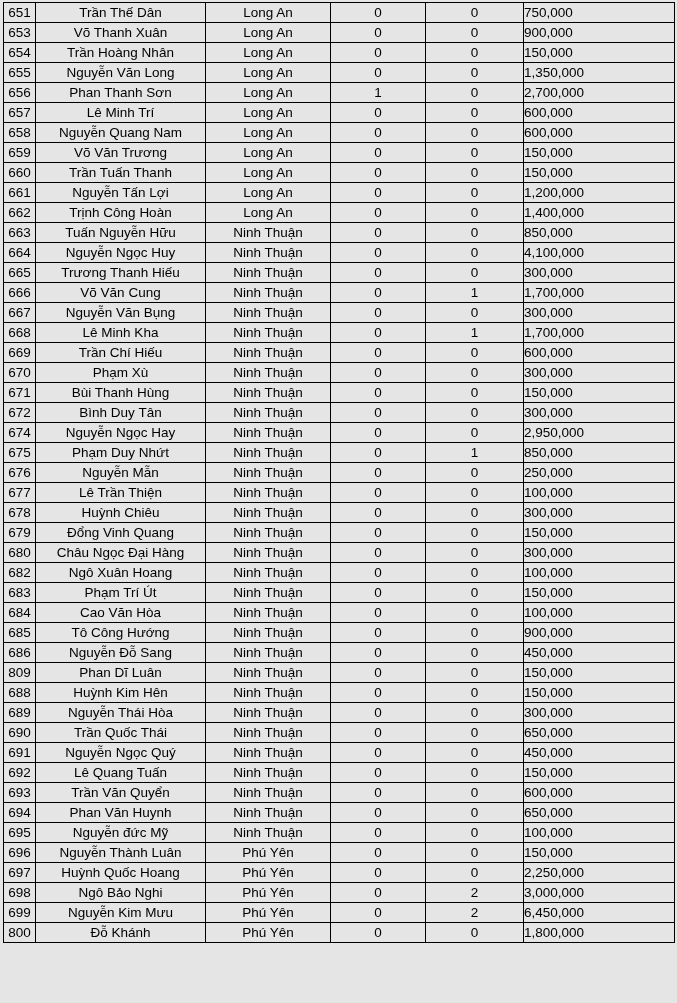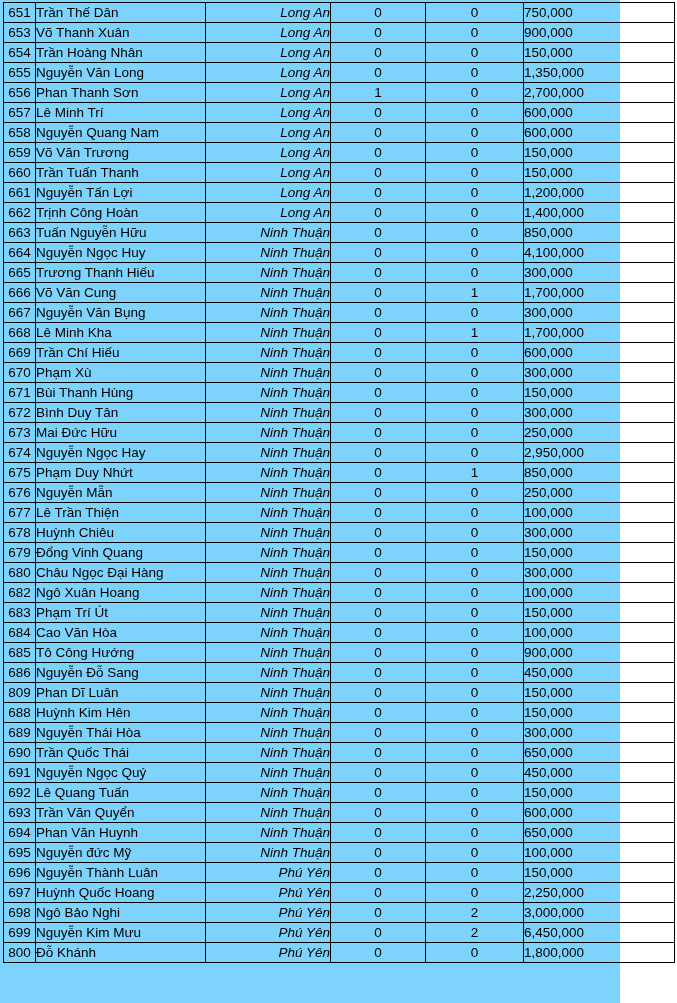--- a/index.html
+++ b/index.html
@@ -2,23 +2,23 @@
 <html><head>
 <meta charset="utf-8">
 <style>
   html, body {
     margin: 0;
     padding: 0;
     background: #ffffff;
   }
   .sheet {
     position: relative;
-    width: 620px;
+    width: 677px;
     height: 1003px;
-    background: #7dd3fc;
+    background: #e5e5e5;
     font-family: "Liberation Sans", sans-serif;
     color: #000000;
   }
   table.grid {
     position: absolute;
     left: 3px;
     top: 2px;
     width: 671px;
     border-collapse: collapse;
     table-layout: fixed;
@@ -27,22 +27,22 @@
     border: 1px solid #000000;
     height: 19px;
     font-size: 13.5px;
     line-height: 19px;
     padding: 0;
     overflow: hidden;
     white-space: nowrap;
     vertical-align: middle;
   }
   td.c0 { text-align: center; }
-  td.c1 { text-align: left; padding-left: 3px; white-space: pre; }
-  td.c2 { text-align: right; font-style: italic; }
+  td.c1 { text-align: center; padding-left: 3px; white-space: pre; }
+  td.c2 { text-align: center; }
   td.c3 { text-align: center; }
   td.c4 { text-align: center; }
   td.c5 { padding-right: 6px; }
 </style>
 </head>
 <body>
 
 <div class="sheet">
   <table class="grid">
     <colgroup>
@@ -216,28 +216,20 @@
         </tr>
         <tr>
           <td class="c0">672</td>
           <td class="c1">Bình Duy Tân</td>
           <td class="c2">Ninh Thuận</td>
           <td class="c3">0</td>
           <td class="c4">0</td>
           <td class="c5">300,000</td>
         </tr>
         <tr>
-          <td class="c0">673</td>
-          <td class="c1">Mai Đức Hữu</td>
-          <td class="c2">Ninh Thuận</td>
-          <td class="c3">0</td>
-          <td class="c4">0</td>
-          <td class="c5">250,000</td>
-        </tr>
-        <tr>
           <td class="c0">674</td>
           <td class="c1">Nguyễn Ngọc Hay</td>
           <td class="c2">Ninh Thuận</td>
           <td class="c3">0</td>
           <td class="c4">0</td>
           <td class="c5">2,950,000</td>
         </tr>
         <tr>
           <td class="c0">675</td>
           <td class="c1">Phạm Duy Nhứt</td>

